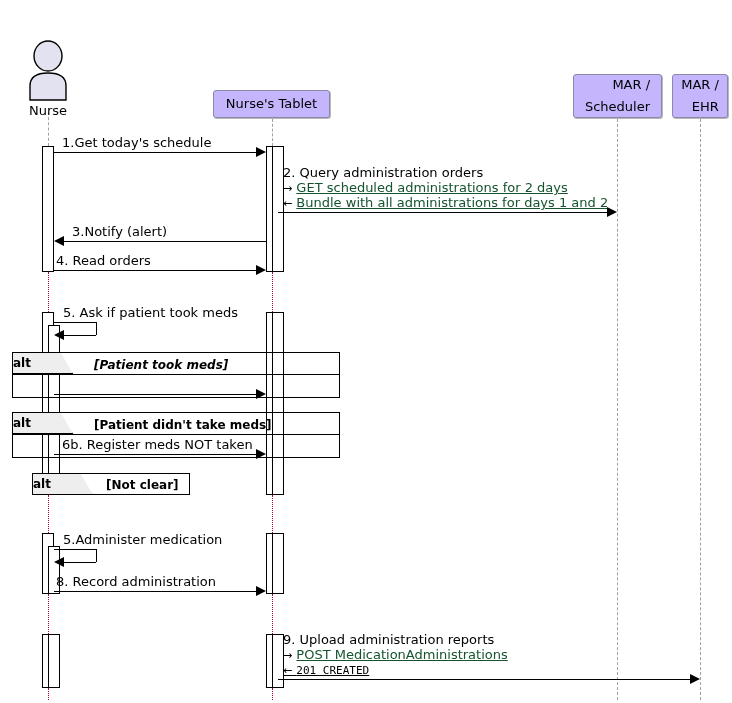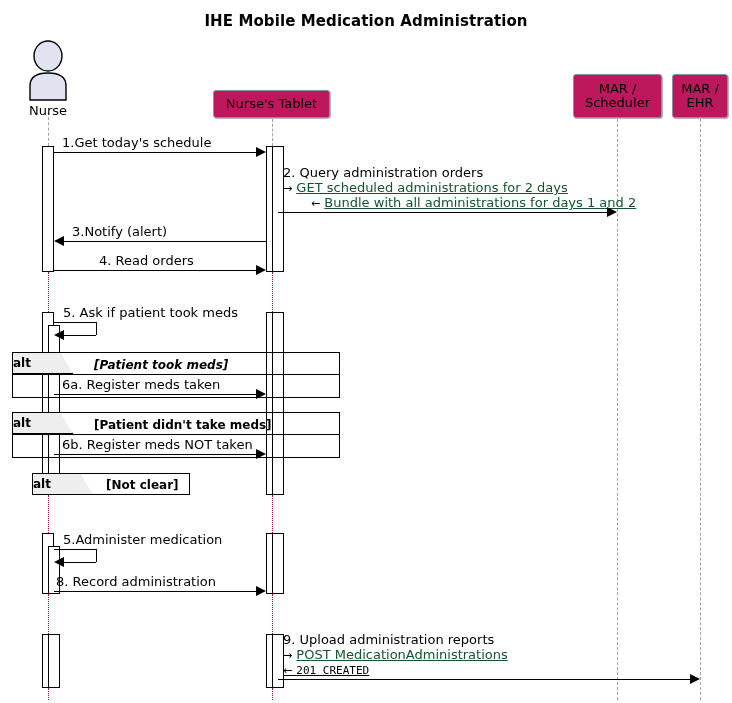--- a/index.html
+++ b/index.html
@@ -14,24 +14,24 @@
     position:absolute;left:0;top:12px;width:732px;text-align:center;
     font-size:15px;font-weight:bold;letter-spacing:0.1px;
   }
 
   
   .actor-label{
     position:absolute;text-align:center;font-size:13px;white-space:nowrap;
   }
   .pbox{
     position:absolute;box-sizing:border-box;
-    background:#be185d;border:1px solid #8A8AA8;border-radius:3px;
+    background:#c4b5fd;border:1px solid #8A8AA8;border-radius:3px;
     box-shadow:1px 1px 0 rgba(0,0,0,0.28);
     display:flex;align-items:center;justify-content:center;
-    text-align:center;font-size:13px;line-height:14px;white-space:pre-line;
+    text-align:right;font-size:13px;line-height:22px;white-space:pre-line;
   }
 
   
   .lifeline{position:absolute;width:0;border-left-width:1px;border-left-style:dashed;}
   .ll-gray{border-left-color:#A0A0A0;}
   .ll-red{border-left-color:#A80036;border-left-style:dotted;}
 
   
   .act{position:absolute;box-sizing:border-box;background:#ffffff;border:1px solid #000000;width:12px;}
 
@@ -57,21 +57,20 @@
     clip-path:polygon(0 0,calc(100% - 12px) 0,100% 100%,0 100%);
   }
   .altsep{position:absolute;height:0;border-top:1px solid #000000;}
   .altcond{position:absolute;font-size:12px;font-weight:bold;white-space:nowrap;}
 </style>
 </head>
 <body>
 
 <div id="diagram">
 
-  <div class="title">IHE Mobile Medication Administration</div>
 
   <div class="lifeline ll-gray" style="left:48px;top:112px;height:34px;"></div>
   <div class="lifeline ll-red" style="left:48px;top:272px;height:40px;"></div>
   <div class="lifeline ll-red" style="left:48px;top:495px;height:38px;"></div>
   <div class="lifeline ll-red" style="left:48px;top:594px;height:40px;"></div>
   <div class="lifeline ll-red" style="left:48px;top:688px;height:12px;"></div>
 
   <div class="lifeline ll-gray" style="left:272px;top:119px;height:27px;"></div>
   <div class="lifeline ll-red" style="left:272px;top:272px;height:40px;"></div>
   <div class="lifeline ll-red" style="left:272px;top:495px;height:38px;"></div>
@@ -120,47 +119,46 @@
 
   <div class="msg" style="left:62px;top:135px;">1.Get today's schedule</div>
   <div class="hline" style="left:54px;top:152px;width:202px;"></div>
   <div class="arrowhead ah-right" style="left:256px;top:147px;"></div>
 
   <div class="msg" style="left:283px;top:165px;">2. Query administration orders</div>
   <div class="msg" style="left:283px;top:180px;">
     <span class="dirarrow">→</span>
     <span class="lnk">GET scheduled administrations for 2 days</span>
   </div>
-  <div class="msg" style="left:283px;top:195px;padding-left:28px;">
+  <div class="msg" style="left:283px;top:195px;">
     <span class="dirarrow">←</span>
     <span class="lnk">Bundle with all administrations for days 1 and 2</span>
   </div>
   <div class="hline" style="left:278px;top:212px;width:329px;"></div>
   <div class="arrowhead ah-right" style="left:607px;top:207px;"></div>
 
   <div class="msg" style="left:72px;top:224px;">3.Notify (alert)</div>
   <div class="hline" style="left:64px;top:241px;width:202px;"></div>
   <div class="arrowhead ah-left" style="left:54px;top:236px;"></div>
 
-  <div class="msg" style="left:56px;top:253px;margin-left:43px;">4. Read orders</div>
+  <div class="msg" style="left:56px;top:253px;">4. Read orders</div>
   <div class="hline" style="left:54px;top:270px;width:202px;"></div>
   <div class="arrowhead ah-right" style="left:256px;top:265px;"></div>
 
   <div class="msg" style="left:63px;top:305px;text-align:right;">5. Ask if patient took meds</div>
   <div class="hline" style="left:54px;top:322px;width:42px;"></div>
   <div class="vline" style="left:96px;top:322px;height:13px;"></div>
   <div class="hline" style="left:64px;top:335px;width:32px;"></div>
   <div class="arrowhead ah-left" style="left:54px;top:330px;"></div>
 
   <div class="altbox" style="left:12px;top:352px;width:328px;height:46px;"></div>
   <div class="altlabel" style="left:13px;top:353px;width:60px;">alt</div>
   <div class="altcond" style="left:94px;top:358px;font-style:italic;">[Patient took meds]</div>
   <div class="altsep" style="left:13px;top:374px;width:326px;"></div>
 
-  <div class="msg" style="left:62px;top:377px;">6a. Register meds taken</div>
   <div class="hline" style="left:54px;top:394px;width:202px;"></div>
   <div class="arrowhead ah-right" style="left:256px;top:389px;"></div>
 
   <div class="altbox" style="left:12px;top:412px;width:328px;height:46px;"></div>
   <div class="altlabel" style="left:13px;top:413px;width:60px;">alt</div>
   <div class="altcond" style="left:94px;top:418px;">[Patient didn't take meds]</div>
   <div class="altsep" style="left:13px;top:434px;width:326px;"></div>
 
   <div class="msg" style="left:62px;top:437px;">6b. Register meds NOT taken</div>
   <div class="hline" style="left:54px;top:454px;width:202px;"></div>

